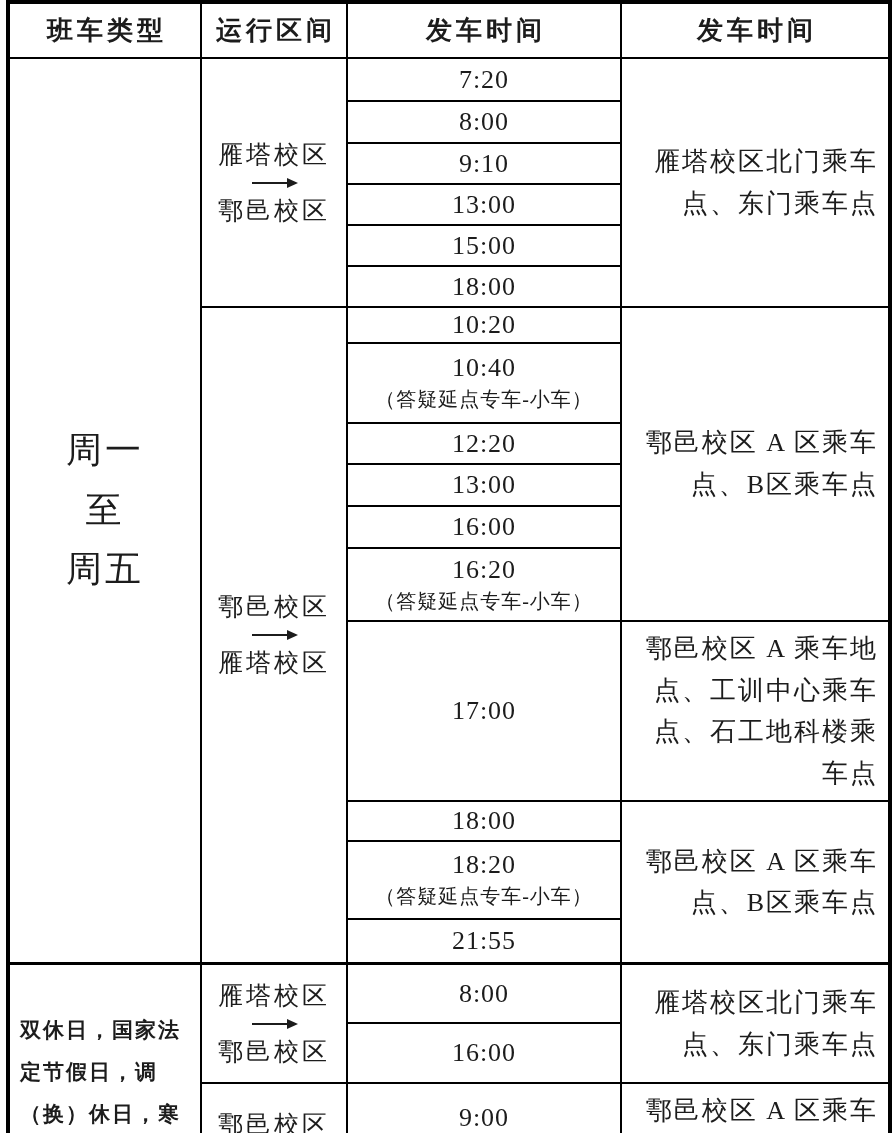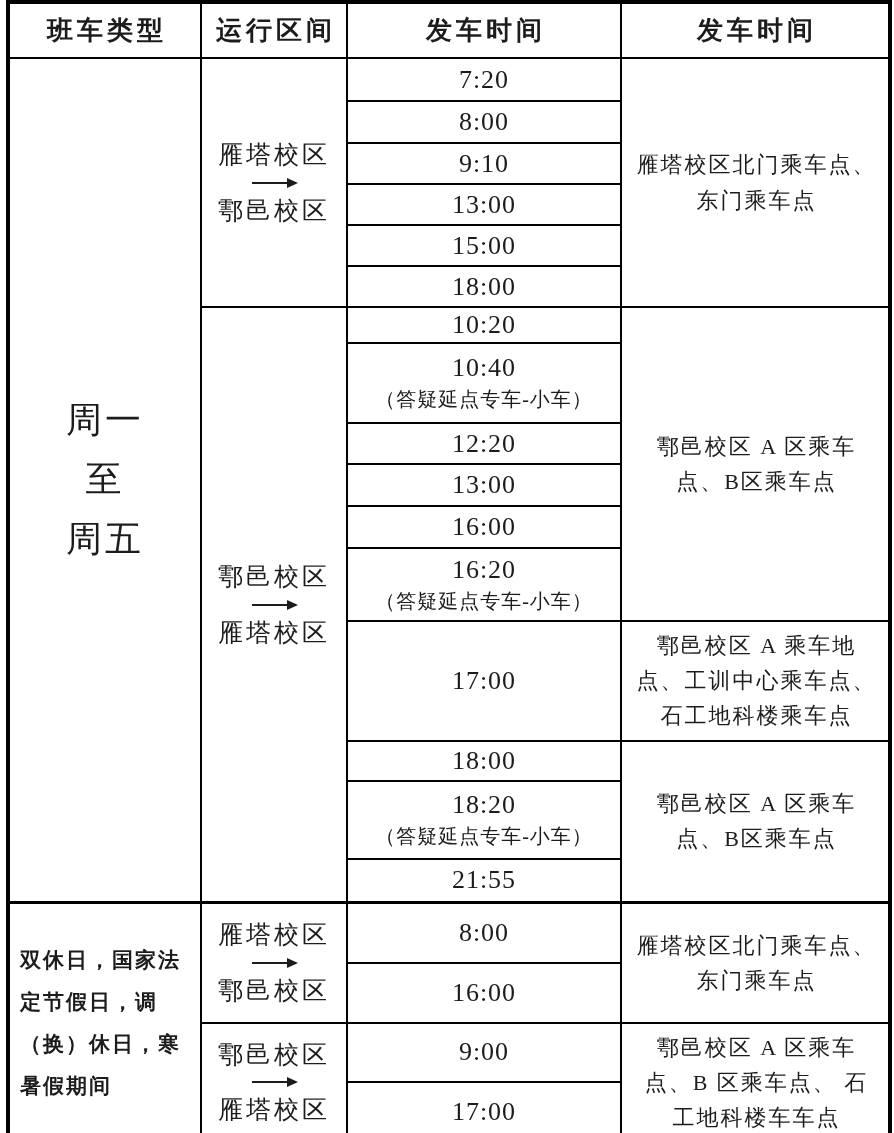--- a/index.html
+++ b/index.html
@@ -76,22 +76,22 @@
     border-top: 5px solid transparent;
     border-bottom: 5px solid transparent;
   }
   .time-cell { font-size: 26px; letter-spacing: 1px; }
   .note {
     font-size: 20px;
     letter-spacing: 1px;
     margin-top: 3px;
   }
   .loc-cell {
-    text-align: center;
-    font-size: 22px;
+    text-align: right;
+    font-size: 26px;
     letter-spacing: 2px;
     line-height: 1.6;
     padding: 6px 10px 6px 13px;
   }
 </style>
 </head>
 <body>
 
 <div class="page">
 <table class="schedule">

